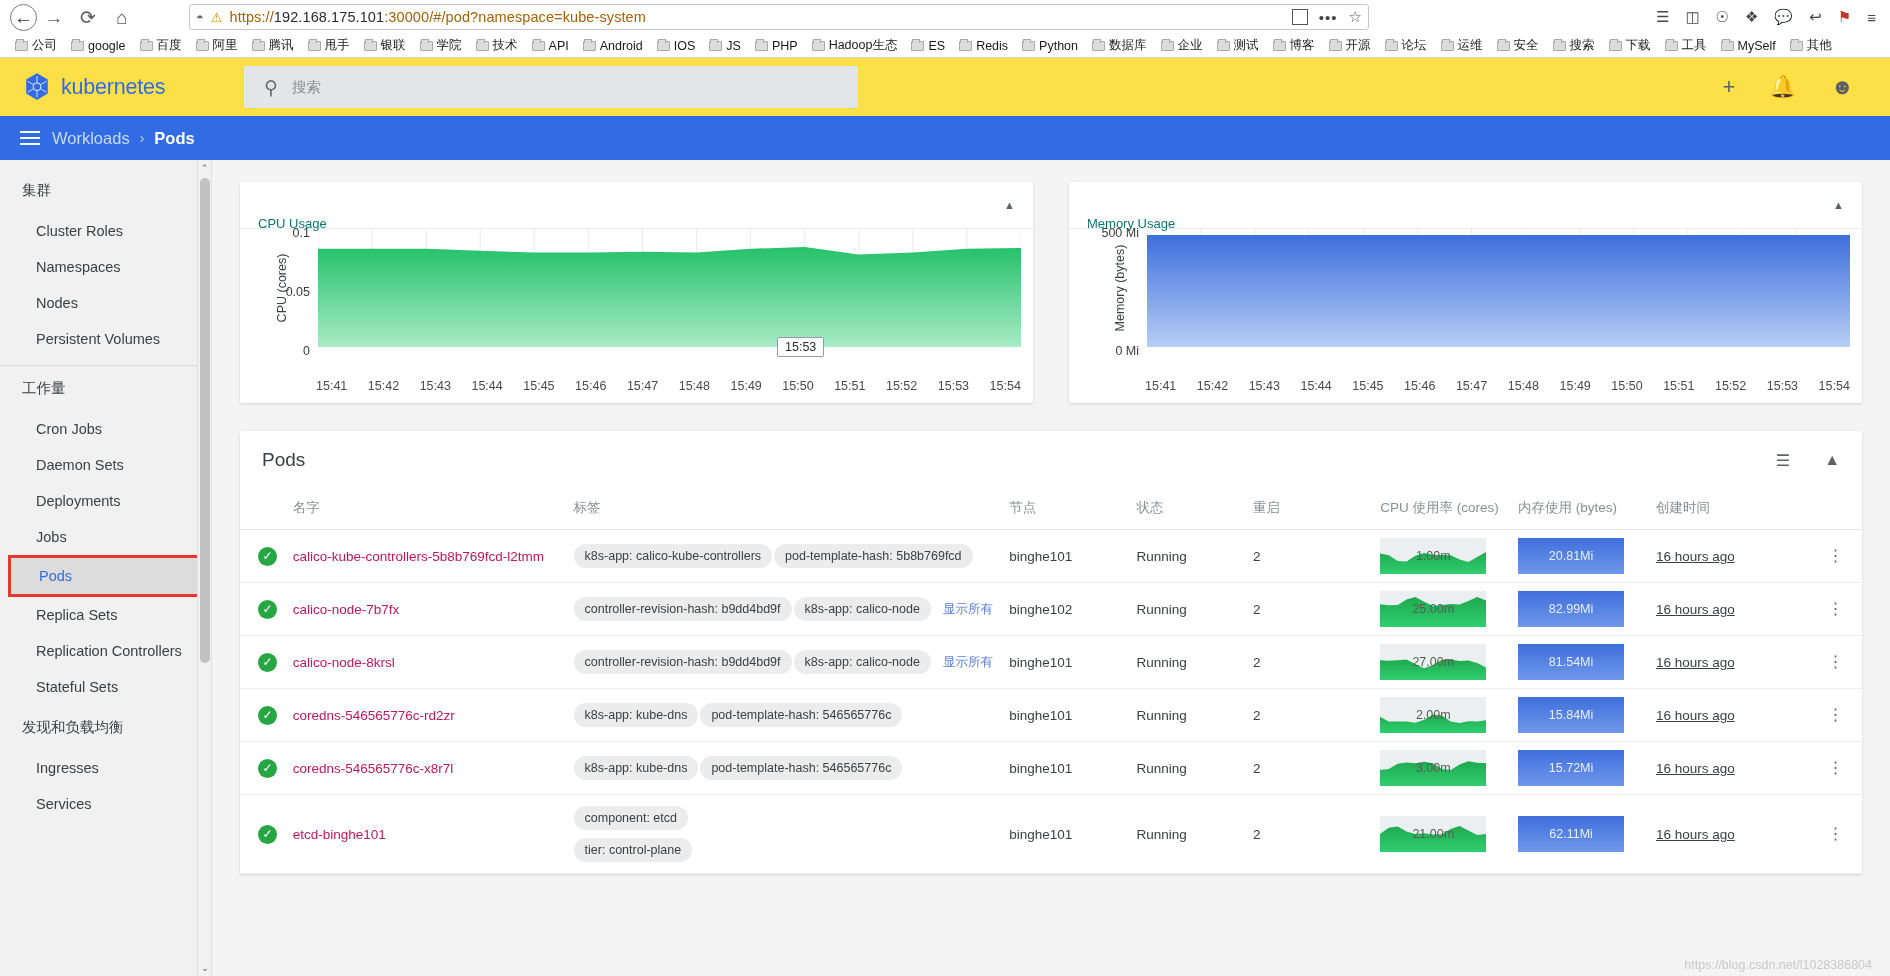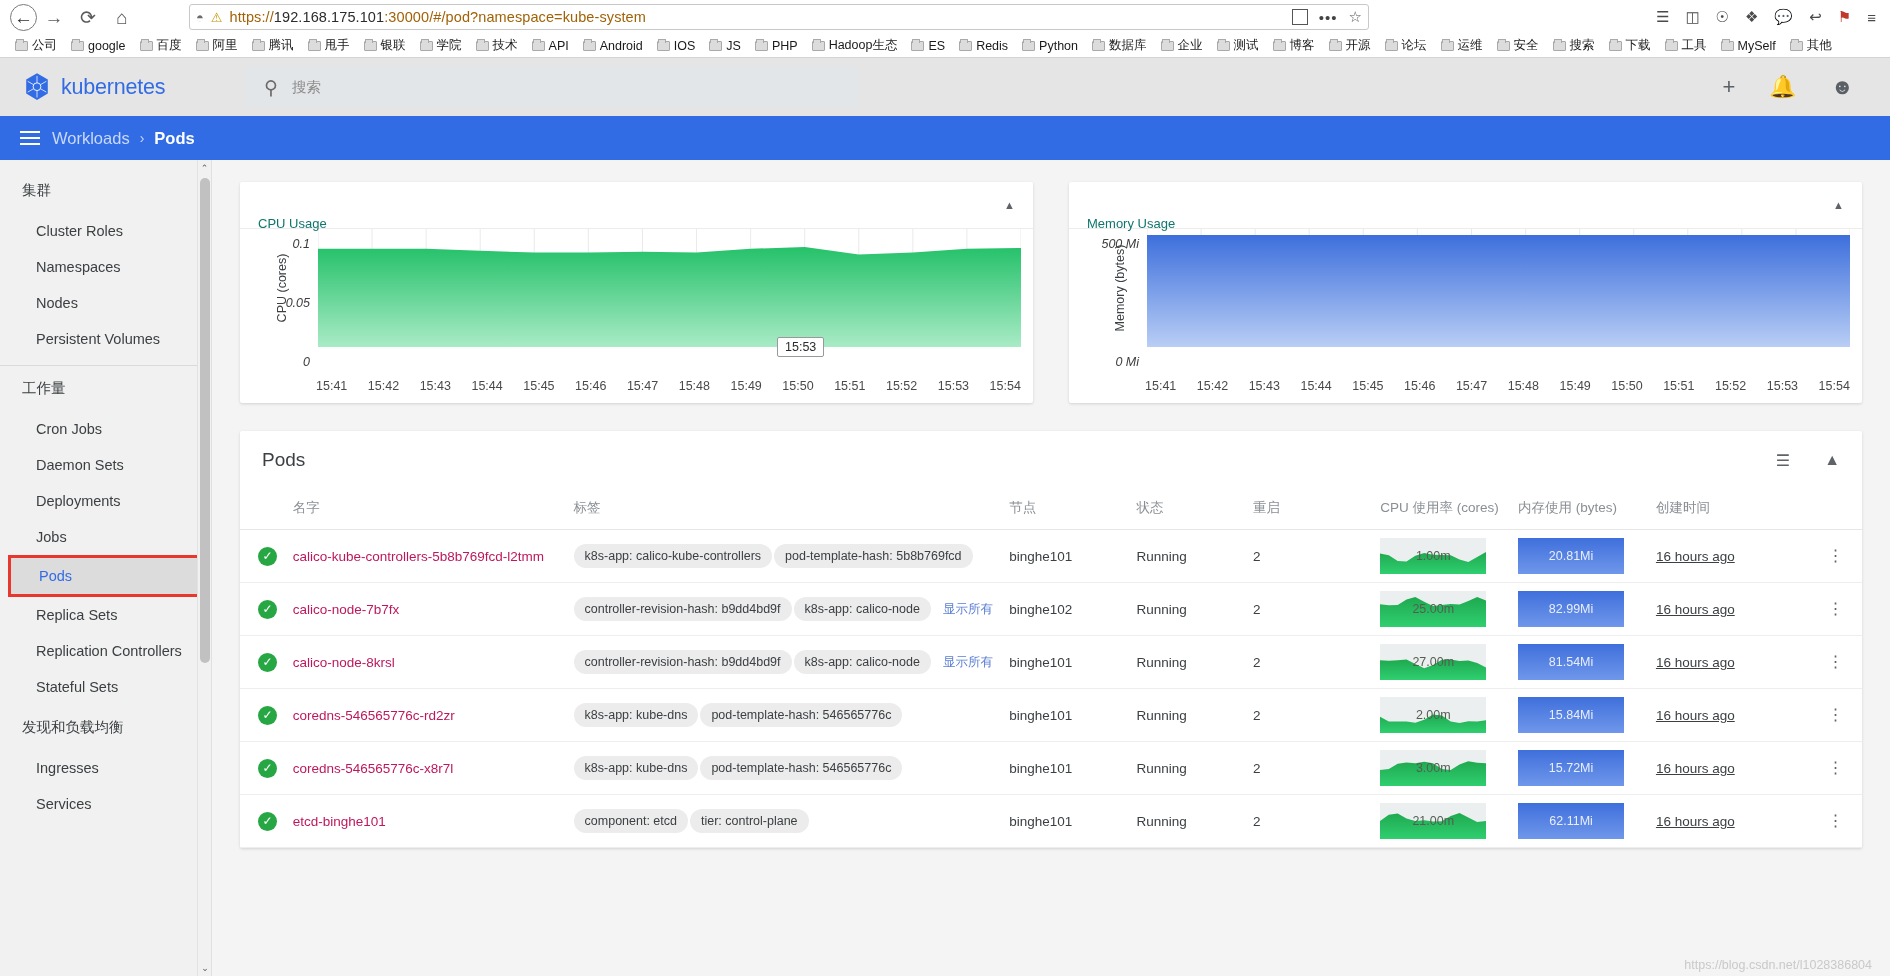--- a/index.html
+++ b/index.html
@@ -51,21 +51,21 @@
     border-radius:1px; position:relative; flex:0 0 auto;
   }
   .bm-folder:before {
     content:""; position:absolute; top:-3px; left:0; width:6px; height:3px;
     background:#dcdcdc; border:1px solid #a9a9a9; border-bottom:none; border-radius:1px 1px 0 0;
   }
   .bm-label { font-size:12.5px; color:#1a1a1a; }
 
   
   .k8s-header {
-    height:58px; background:#e5e5e5; display:flex; align-items:center;
+    height:58px; background:#fde047; display:flex; align-items:center;
     padding:0 22px; gap:0;
   }
   .logo-wrap { display:flex; align-items:center; gap:9px; width:192px; }
   .k8s-logo-svg { width:30px; height:30px; display:block;}
   .logo-text { font-size:21.5px; color:#326ce5; letter-spacing:-.2px; font-weight:400;}
   .searchbox {
     width:614px; height:42px; background:#e3e6e8; border-radius:2px;
     display:flex; align-items:center; gap:14px; padding:0 20px; margin-left:30px;
   }
   .search-ic { font-size:19px; color:#6b6b6b; }
@@ -144,22 +144,22 @@
     display:flex; padding: 0 12px 10px 76px; justify-content:space-between;
     font-size:12.5px; color:#4a4a4a;
   }
   .ylab {
     position:absolute; left:8px; top:0; height:118px; display:flex; align-items:center;
   }
   .ylab span {
     transform:rotate(-90deg); white-space:nowrap; font-size:12.5px; color:#3c4043;
   }
   .yticks {
-    position:absolute; left:30px; top:15px; height:118px; width:44px;
-    font-size:12.5px; color:#3c3c3c;font-style:italic;
+    position:absolute; left:30px; top:4px; height:118px; width:44px;
+    font-size:12.5px; color:#3c3c3c;
   }
   .yt { position:absolute; right:4px; transform:translateY(-50%); }
   .plot { position:absolute; left:78px; right:12px; top:0; height:118px; }
   .tooltip-chip {
     position:absolute; border:1px solid #999; background:#fff; font-size:12.5px;
     color:#2b2b2b; padding:2px 7px; border-radius:2px;
   }
 
   
   .pods-card { margin-top:28px; background:#fff; border-radius:2px; box-shadow:0 1px 3px rgba(0,0,0,.14); }
@@ -802,21 +802,21 @@
               <td class="col-menu">
                 <div class="kebab">⋮</div>
               </td>
             </tr>
             <tr>
               <td class="col-status-ico">
                 <span class="ok-circle">✓</span>
               </td>
               <td class="col-name"><span class="pod-link">etcd-binghe101</span></td>
               <td class="col-labels">
-                <div class="chips-cell" style="flex-direction: row;">
+                <div class="chips-cell" style="flex-direction: column;">
                   <div class="chip-row">
                     <span class="chip">component: etcd</span>
                   </div>
                   <div class="chip-row">
                     <span class="chip">tier: control-plane</span>
                   </div>
                 </div>
               </td>
               <td class="col-node">binghe101</td>
               <td class="col-state">Running</td>

